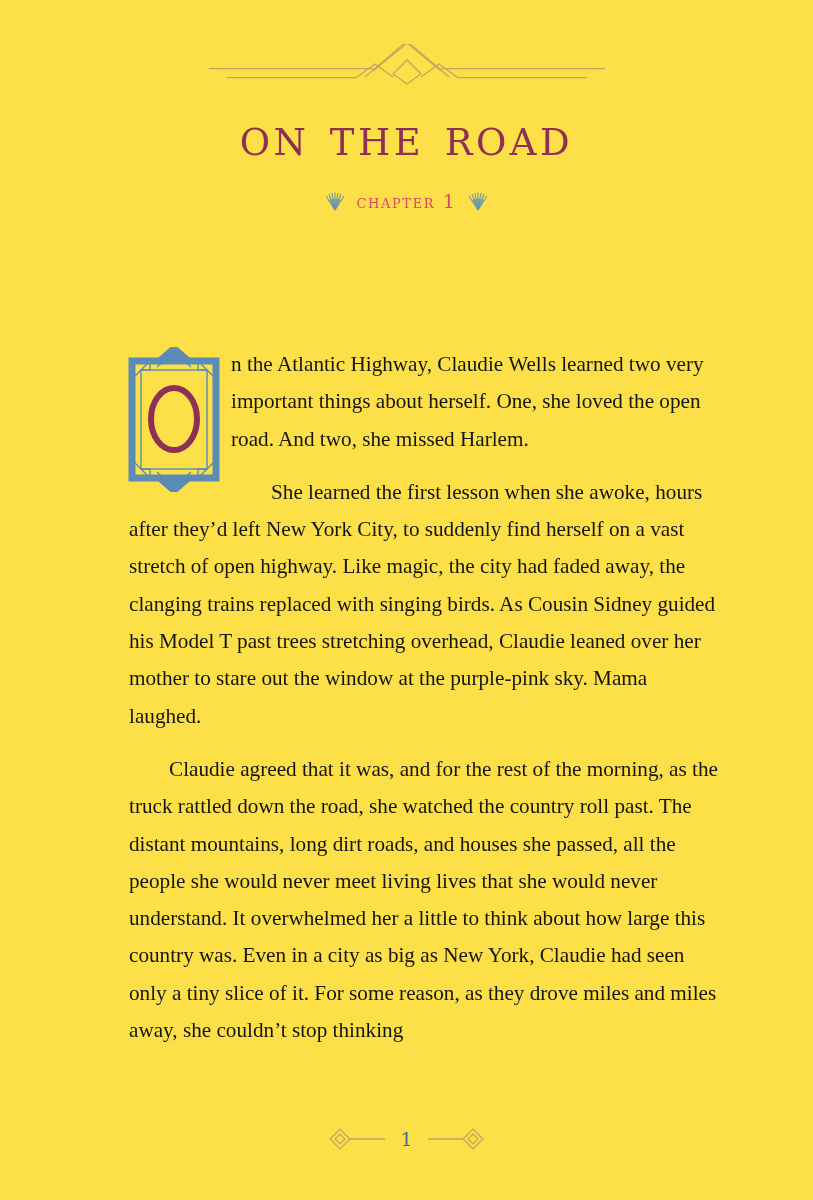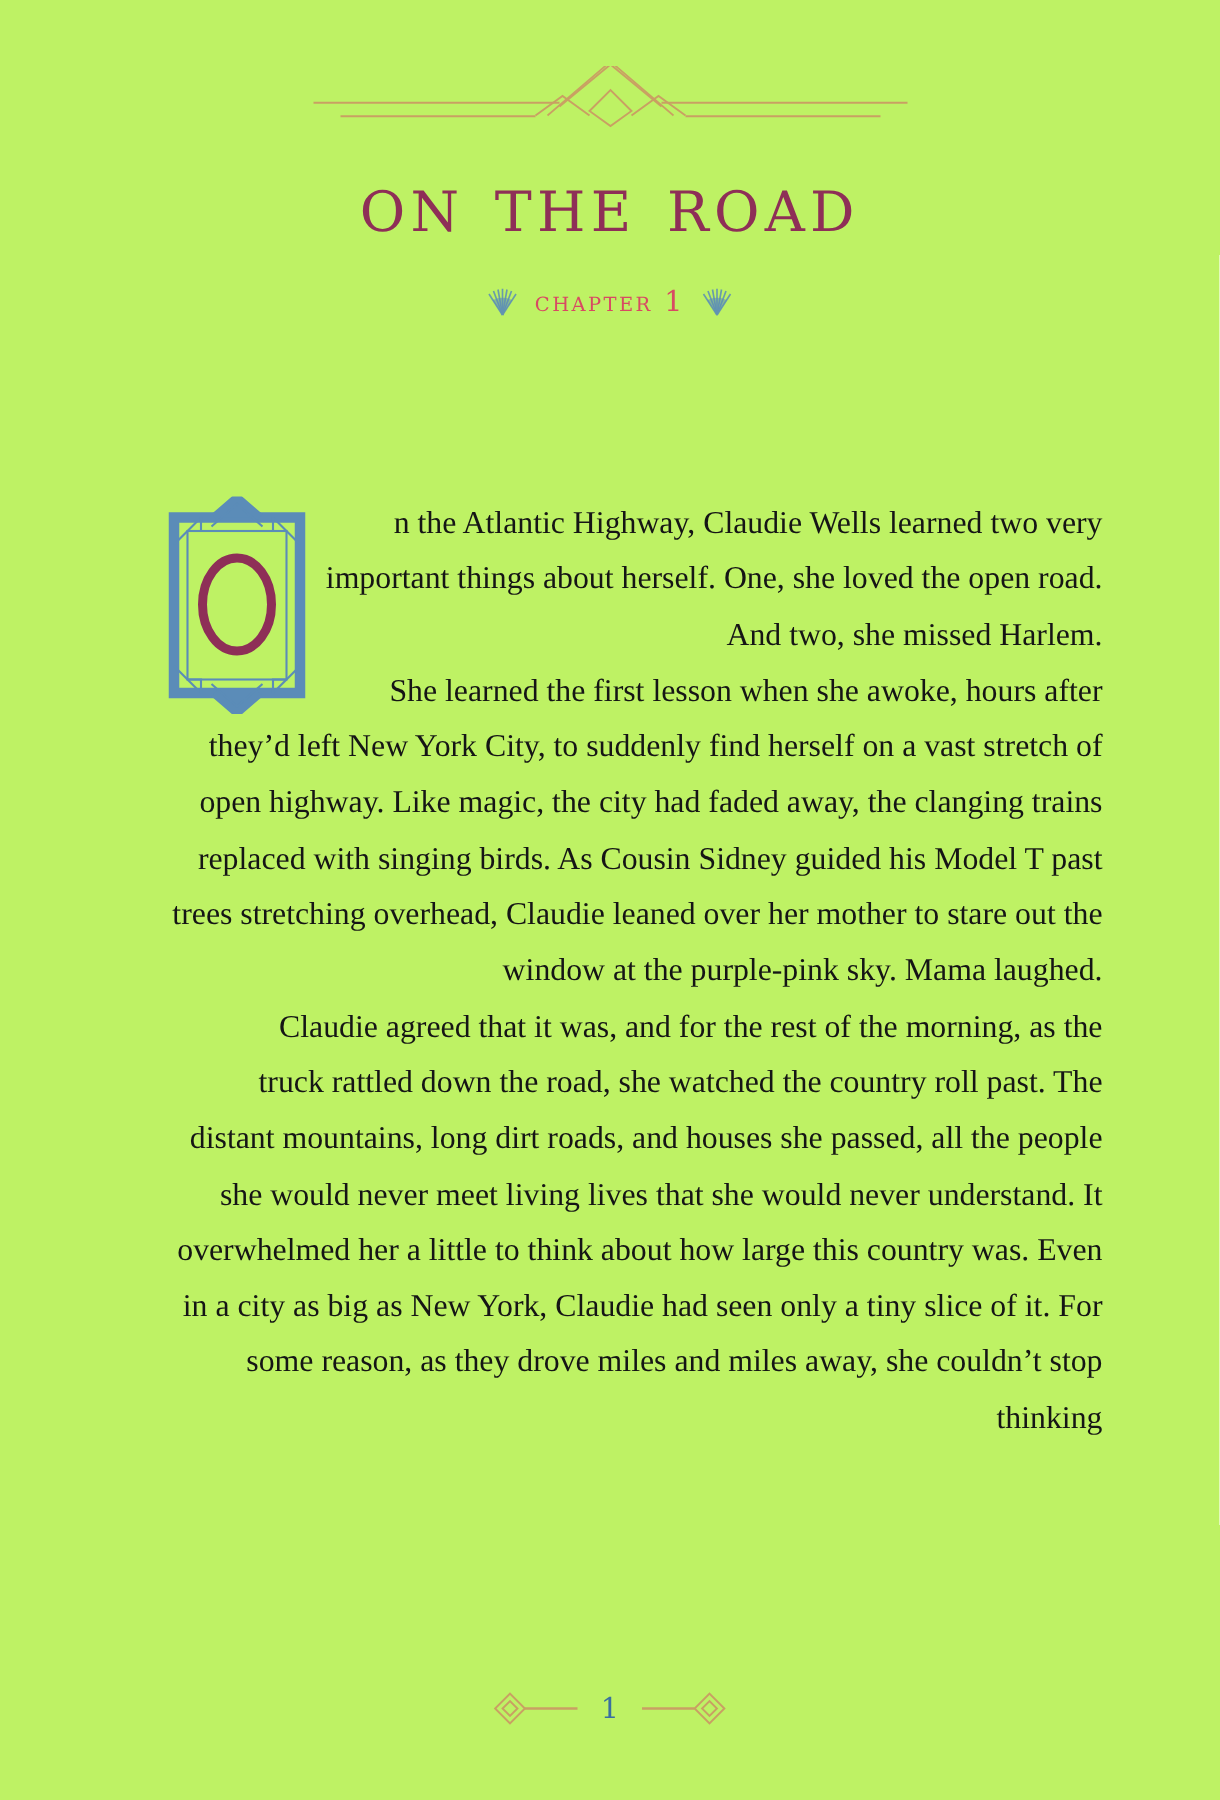--- a/index.html
+++ b/index.html
@@ -14,21 +14,21 @@
     font-family: "Liberation Serif", "DejaVu Serif", serif;
     color: #161616;
     overflow: hidden;
   }
 
   .page {
     position: absolute;
     inset: 0;
     width: 813px;
     height: 1200px;
-    background: #bef264;
+    background: #fde047;
   }
 
   
   .top-ornament {
     position: absolute;
     top: 44px;
     left: 0;
     width: 813px;
     height: 52px;
     display: flex;
@@ -83,24 +83,23 @@
     position: absolute;
     top: 330px;
     left: 113px;
     width: 622px;
     font-size: 21.2px;
     line-height: 37.3px;
     color: #151515;
     text-align: left;
   }
   .body-text p {
-    margin: 0;
+    margin: 16px;
     text-indent: 40px;
     hyphens: none;
-    text-align: right;
   }
   .body-text p.first {
     text-indent: 0;
   }
 
   
   .dropcap {
     float: left;
     width: 96px;
     height: 145px;

